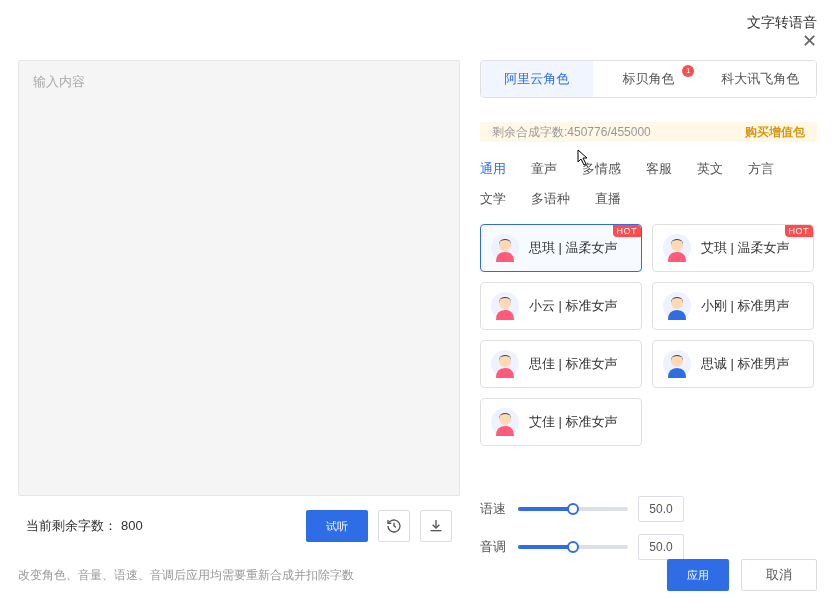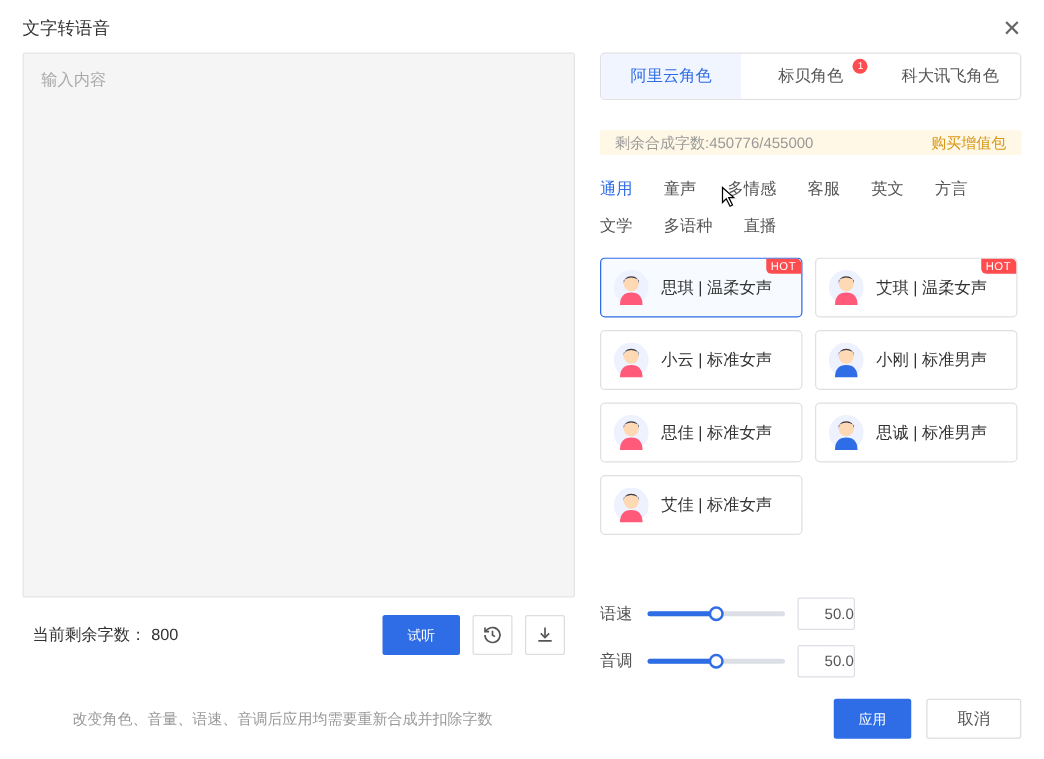--- a/index.html
+++ b/index.html
@@ -1,18 +1,18 @@
 <!DOCTYPE html>
 <html><head>
   <meta charset="utf-8">
   <style>
     * { box-sizing: border-box; margin: 0; padding: 0; font-family: -apple-system, "PingFang SC", "Microsoft YaHei", sans-serif; }
     body { background: #fff; width: 835px; height: 607px; position: relative; }
     
-    .header { display: flex; justify-content: space-between; align-items: flex-start; padding: 14px 18px 10px; }
+    .header { display: flex; justify-content: space-between; align-items: flex-end; padding: 14px 18px 10px; flex-direction: column; }
     .title { font-size: 14px; color: #333; }
     .close { cursor: pointer; color: #666; font-size: 18px; line-height: 1; }
     
     .main { display: flex; padding: 0 18px; gap: 20px; }
     
     .left { width: 442px; }
     .input-area { width: 100%; height: 436px; background: #f5f5f5; border: 1px solid #e5e5e5; border-radius: 2px; padding: 12px 14px; }
     .input-area .placeholder { color: #aaa; font-size: 13px; }
     .left-footer { display: flex; align-items: center; padding: 14px 8px 0; gap: 10px; }
     .char-count { flex: 1; color: #333; font-size: 13px; }
@@ -21,43 +21,43 @@
     .icon-btn { width: 32px; height: 32px; border: 1px solid #ddd; border-radius: 2px; background: #fff; cursor: pointer; display: flex; align-items: center; justify-content: center; color: #555; }
     
     .right { flex: 1; }
     .tabs { display: flex; border: 1px solid #e0e0e0; border-radius: 4px; overflow: hidden; margin-bottom: 24px; }
     .tab { flex: 1; text-align: center; height: 36px; line-height: 36px; font-size: 13px; color: #555; cursor: pointer; background: #fff; position: relative; }
     .tab.active { background: #f0f5ff; color: #2e6de6; font-weight: 500; }
     .tab .badge { position: absolute; top: 4px; right: 10px; width: 12px; height: 12px; background: #ff4d4f; color: #fff; border-radius: 50%; font-size: 8px; line-height: 12px; }
     
     .quota-bar { display: flex; justify-content: space-between; align-items: center; background: #fff8e6; border-radius: 2px; padding: 0 12px; height: 20px; font-size: 12px; margin-bottom: 12px; }
     .quota-text { color: #999; }
-    .buy-link { color: #d89614; font-weight: 400; cursor: pointer; text-align: center; }
+    .buy-link { color: #d89614; font-weight: 700; cursor: pointer; text-align: center; }
     
     .sub-tabs { display: flex; flex-wrap: wrap; gap: 0; margin-bottom: 10px; }
     .sub-tab { padding: 6px 15px 6px 0; margin-right: 10px; font-size: 13px; color: #555; cursor: pointer; }
     .sub-tab.active { color: #2e6de6; }
     
     .voices { display: flex; flex-wrap: wrap; gap: 10px; max-height: 234px; overflow: hidden; }
     .voice-card { width: 162px; height: 48px; border: 1px solid #e0e0e0; border-radius: 4px; display: flex; align-items: center; padding: 0 10px; gap: 10px; cursor: pointer; position: relative; font-size: 13px; color: #333; }
     .voice-card.selected { border: 1.5px solid #2e6de6; background: #f7faff; }
     .voice-card .hot { position: absolute; top: 0; right: 0; background: #ff4d4f; color: #fff; font-size: 9px; padding: 1px 4px; border-radius: 0 4px 0 4px; letter-spacing: 0.5px; }
     .avatar { width: 28px; height: 28px; border-radius: 50%; display: flex; align-items: center; justify-content: center; flex-shrink: 0; }
     
     .sliders { margin-top: 50px; display: flex; flex-wrap: wrap; gap: 12px 20px; }
     .slider-row { display: flex; align-items: center; gap: 10px; font-size: 13px; color: #555; }
     .slider-label { width: 28px; }
     .slider-track { width: 110px; height: 4px; background: #dcdfe6; border-radius: 2px; position: relative; }
     .slider-fill { position: absolute; height: 100%; background: #2e6de6; border-radius: 2px; }
     .slider-thumb { position: absolute; top: 50%; width: 12px; height: 12px; background: #fff; border: 2px solid #2e6de6; border-radius: 50%; transform: translate(-50%, -50%); cursor: pointer; }
     .slider-track.wide { width: 280px; }
-    .slider-value { width: 46px; height: 26px; border: 1px solid #dcdfe6; border-radius: 2px; text-align: right; line-height: 24px; font-size: 12px; color: #555; }
+    .slider-value { width: 46px; height: 26px; border: 1px solid #dcdfe6; border-radius: 2px; text-align: center; line-height: 24px; font-size: 12px; color: #555; }
     
     .footer { position: absolute; bottom: 16px; left: 18px; right: 18px; display: flex; align-items: center; gap: 12px; }
-    .footer-note { flex: 1; color: #999; font-size: 12px; margin-left: 40px; }
+    .footer-note { flex: 1; color: #999; font-size: 12px; }
     .btn-default { background: #fff; border: 1px solid #ddd; color: #555; border-radius: 2px; padding: 0 24px; height: 32px; font-size: 13px; cursor: pointer; }
     
     .cursor-pointer { position: absolute; top: 148px; left: 572px; pointer-events: none; z-index: 100; }
   </style>
 </head>
 <body>
 
 <div class="header">
   <div class="title">文字转语音</div>
   <div class="close">✕</div>

